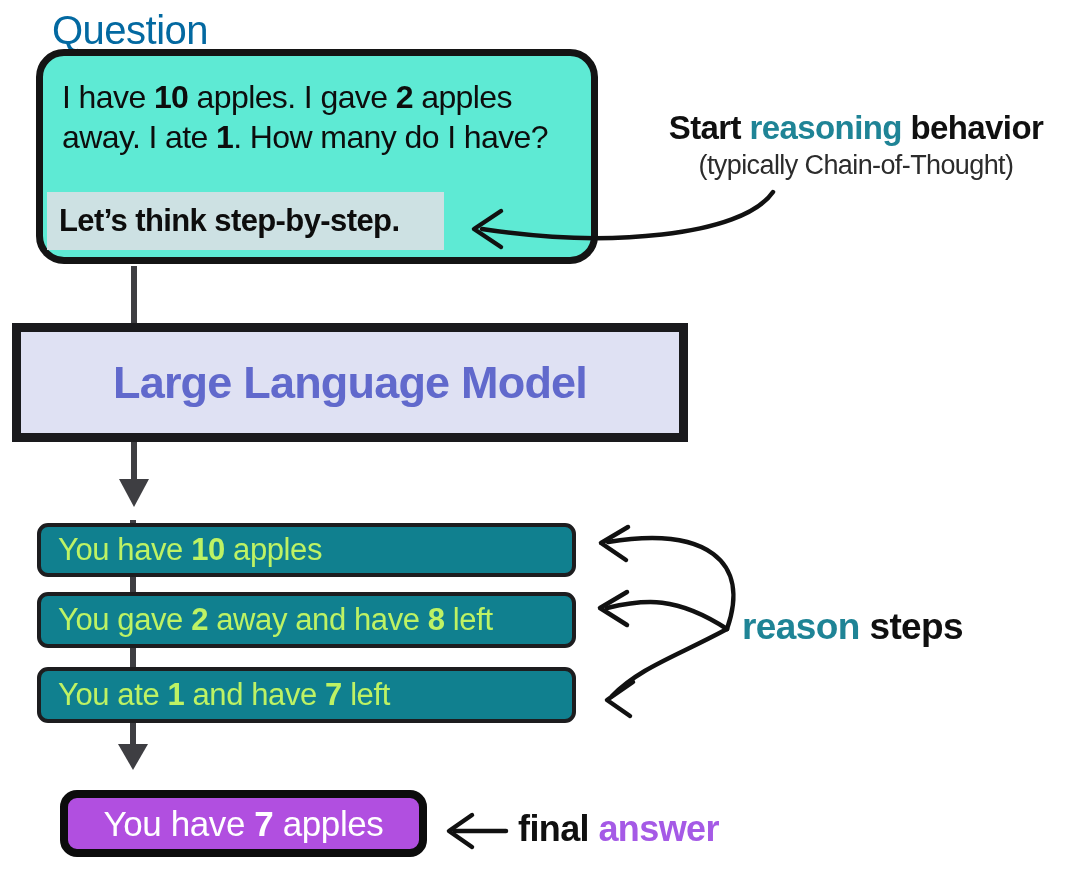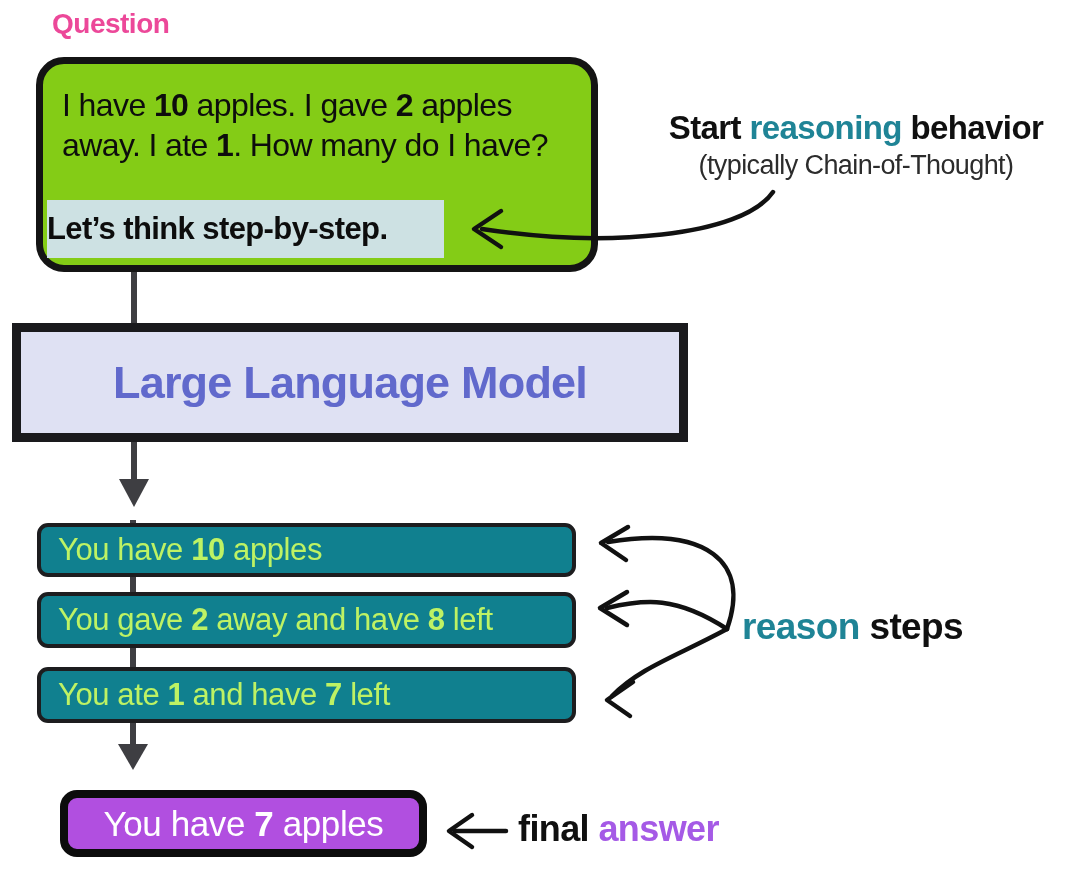--- a/index.html
+++ b/index.html
@@ -14,42 +14,43 @@
   }
   .abs { position: absolute; }
   svg.layer { position: absolute; left: 0; top: 0; pointer-events: none; }
   #flow-layer { z-index: 1; }
   #annotation-layer { z-index: 3; }
   .box { z-index: 2; }
 
   
   .question-label {
     left: 52px; top: 8px;
-    font-size: 28px; font-weight: bold; color: #ec4899;
+    font-size: 40px; font-weight: normal; color: #0369a1;
     letter-spacing: -0.5px;
     z-index: 2;
   }
 
   
   .question-box {
-    left: 36px; top: 57px; width: 562px; height: 215px;
-    background: #84cc16;
+    left: 36px; top: 49px; width: 562px; height: 215px;
+    background: #5eead4;
     border: 7px solid #141414;
     border-radius: 28px;
   }
   .question-text {
     position: absolute; left: 19px; top: 21px; width: 515px;
     font-size: 32px; line-height: 40px; color: #0d0d0d;
     letter-spacing: -0.6px;
   }
   .question-text b, .step-text b, .answer-text b { font-weight: bold; }
   .prompt-highlight {
     position: absolute; left: 4px; top: 136px; width: 397px; height: 58px;
     background: #cde1e3;
     display: flex; align-items: center;
+    padding-left: 12px;
     font-size: 31px; font-weight: bold; color: #0d0d0d;
     letter-spacing: -0.6px;
     white-space: nowrap;
   }
 
   
   .start-annotation {
     left: 632px; top: 109px; width: 448px;
     text-align: center;
     z-index: 2;

